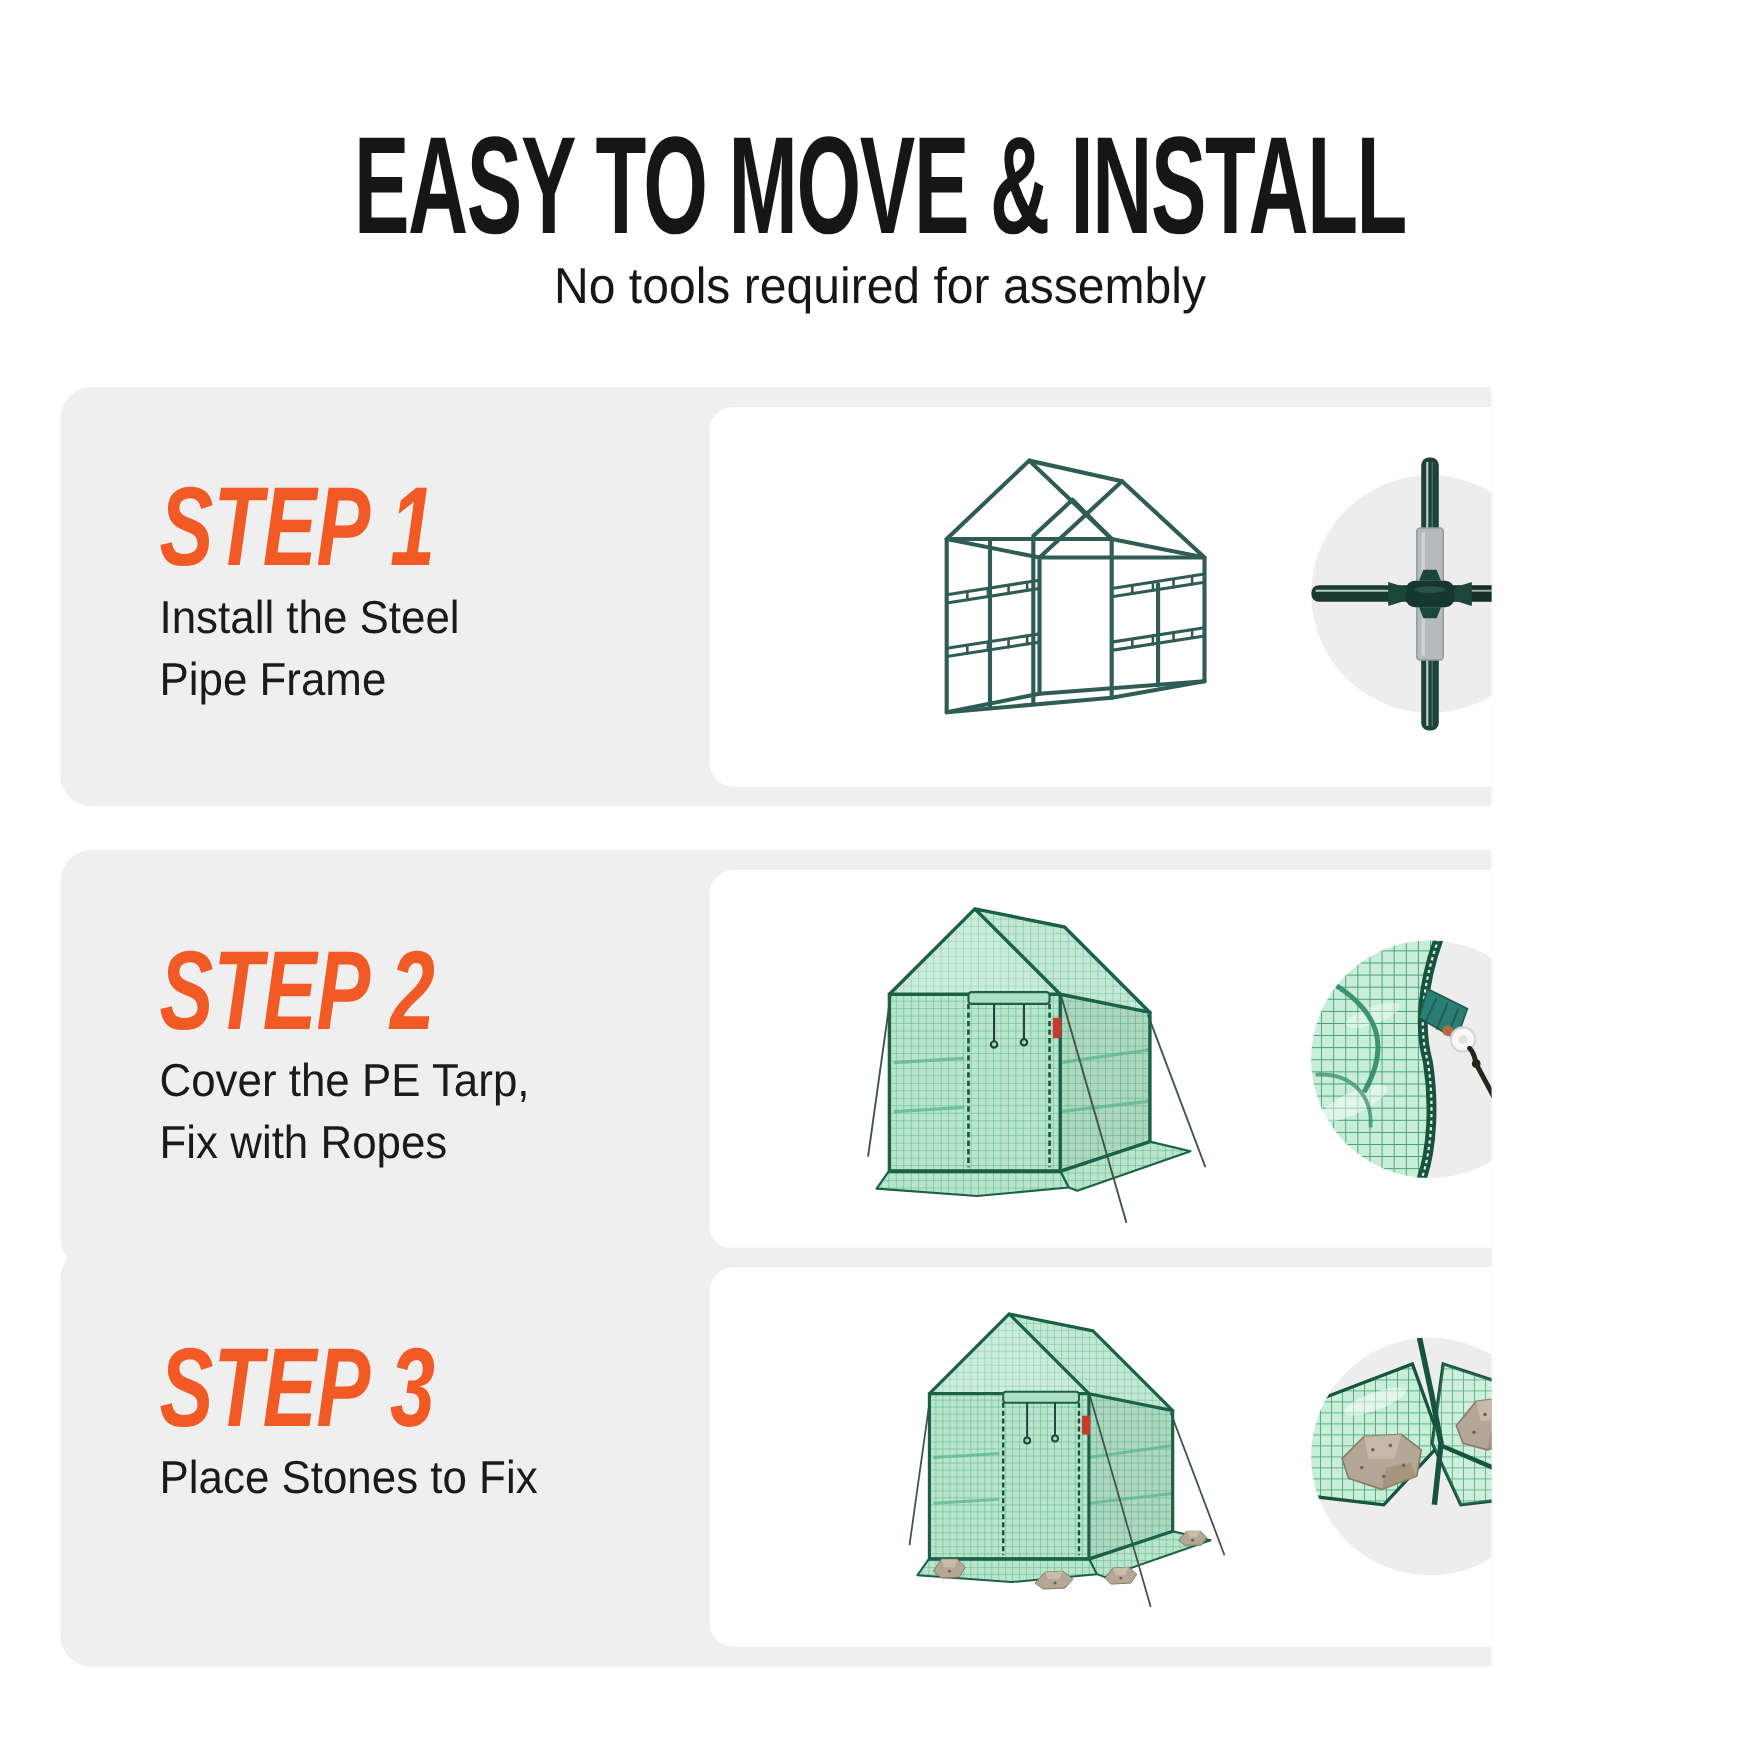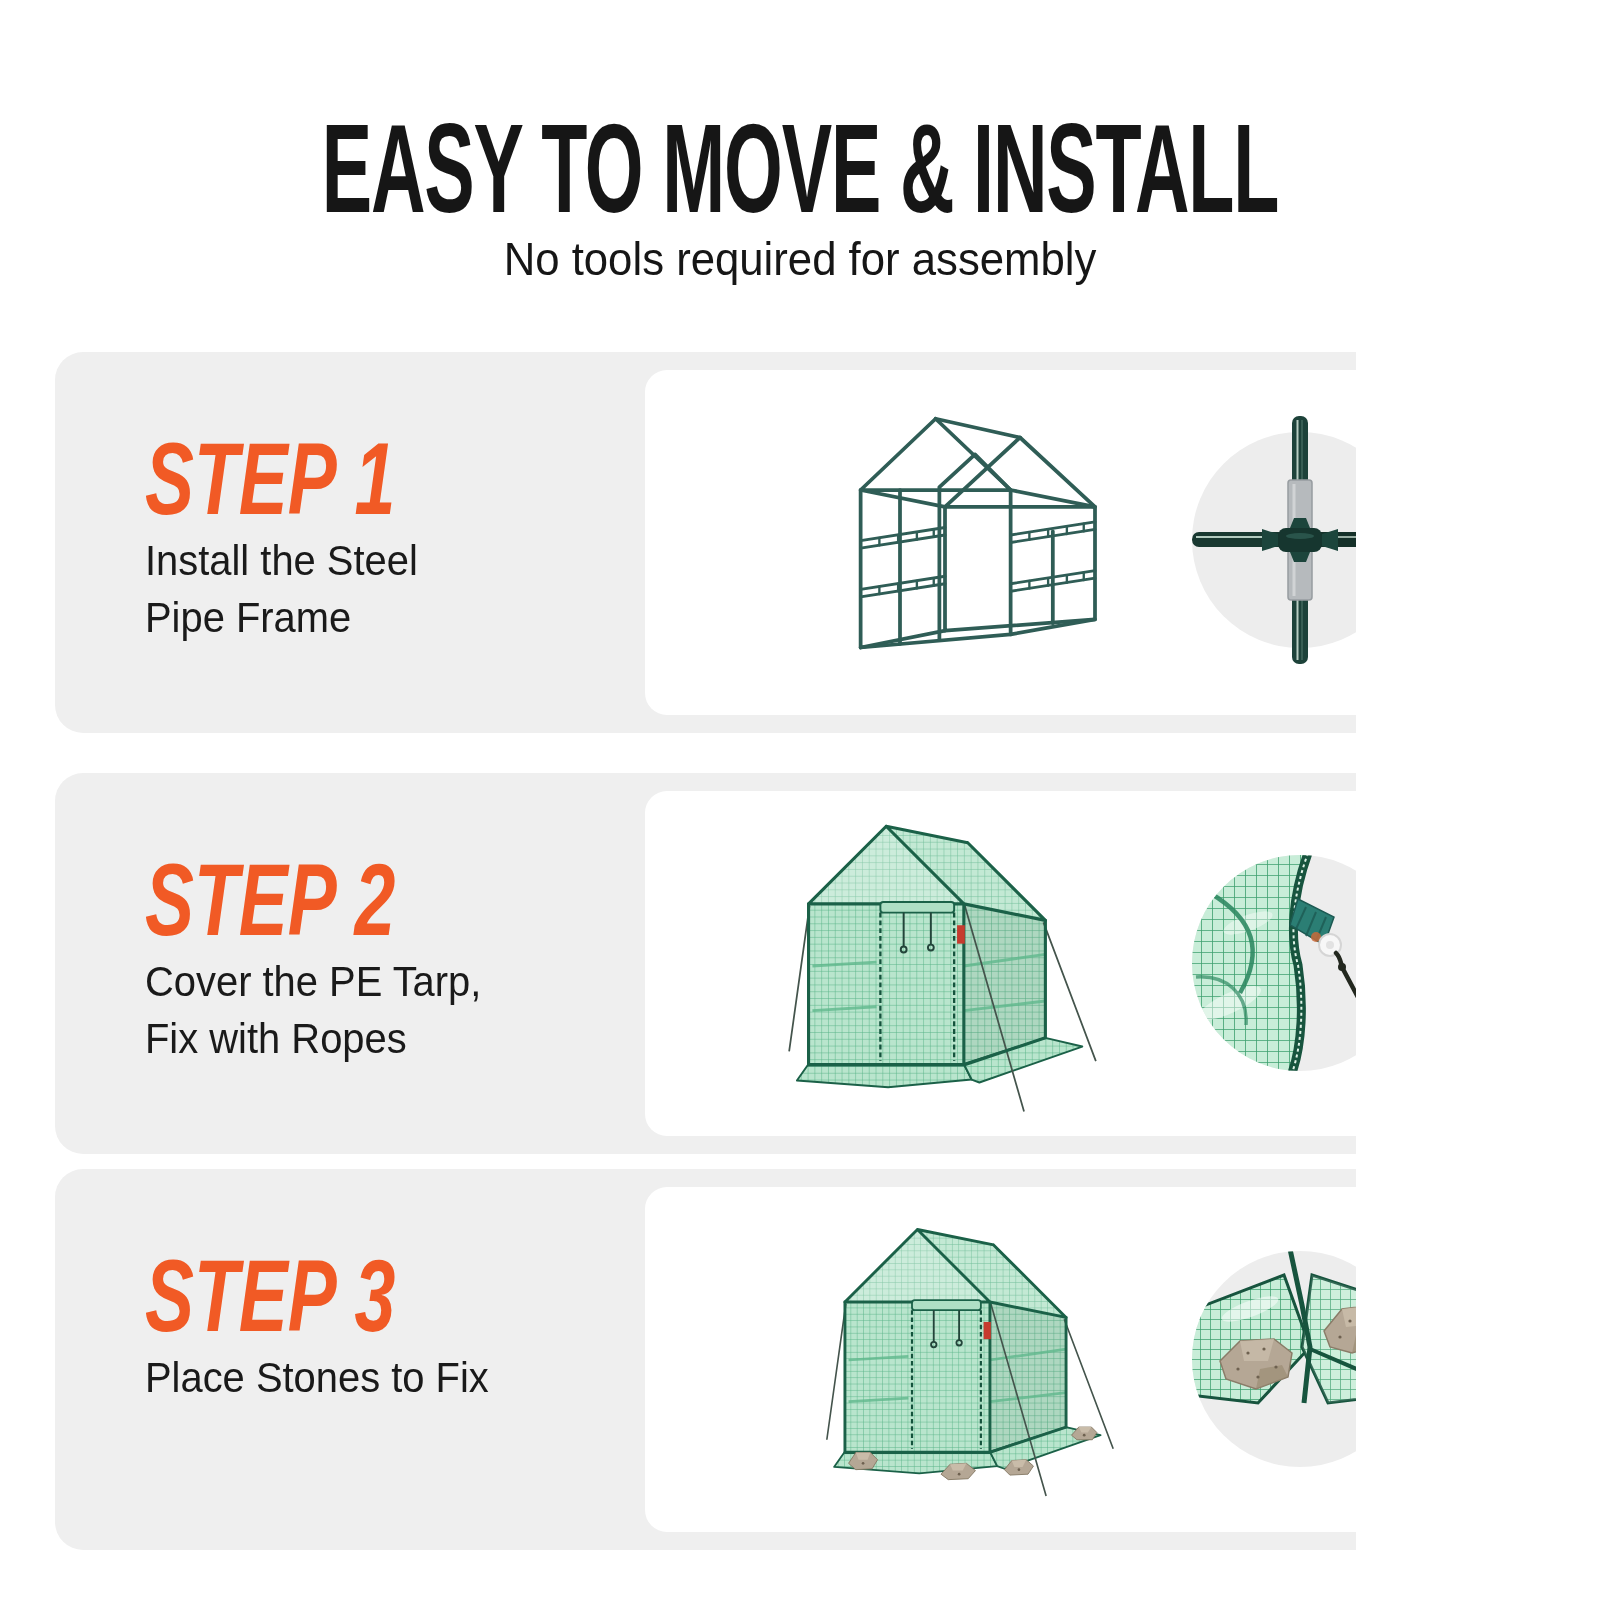--- a/index.html
+++ b/index.html
@@ -4,21 +4,21 @@
 <style>
   html,body{margin:0;padding:0;background:#ffffff;}
   .page{position:relative;width:1356px;height:1600px;background:#ffffff;overflow:hidden;
         font-family:"Liberation Sans","DejaVu Sans",sans-serif;}
   .header-title{position:absolute;left:0;top:96px;width:1600px;text-align:center;
         font-size:126px;font-weight:bold;color:#161616;letter-spacing:-2px;white-space:nowrap;
         transform:scaleX(.60);}
   .header-sub{position:absolute;left:0;top:232px;width:1600px;text-align:center;
         font-size:46px;color:#161616;white-space:nowrap;transform:scaleX(.95);}
   .step-row{position:absolute;left:55px;width:1497px;height:381px;background:#EFEFEF;border-radius:28px;}
-  .row1{top:352px;} .row2{top:773px;} .row3{top:1169px;}
+  .row1{top:352px;} .row2{top:773px;} .row3{top:1134px;}
   .step-label{position:absolute;left:90px;top:76px;font-size:102px;line-height:1;
         font-weight:bold;font-style:italic;color:#F15A25;white-space:nowrap;
         transform:scaleX(.72);transform-origin:left center;}
   .step-desc{position:absolute;left:90px;top:180px;font-size:42px;line-height:57px;color:#1A1A1A;
         transform:scaleX(.95);transform-origin:left top;white-space:nowrap;}
   .desc-line{display:block;}
   .step-card{position:absolute;left:590px;top:18px;width:887px;height:345px;background:#FFFFFF;border-radius:22px;}
   .main-art{position:absolute;}
   .art1{left:195px;top:15px;width:300px;height:315px;}
   .art2{left:140px;top:10px;width:315px;height:330px;}

